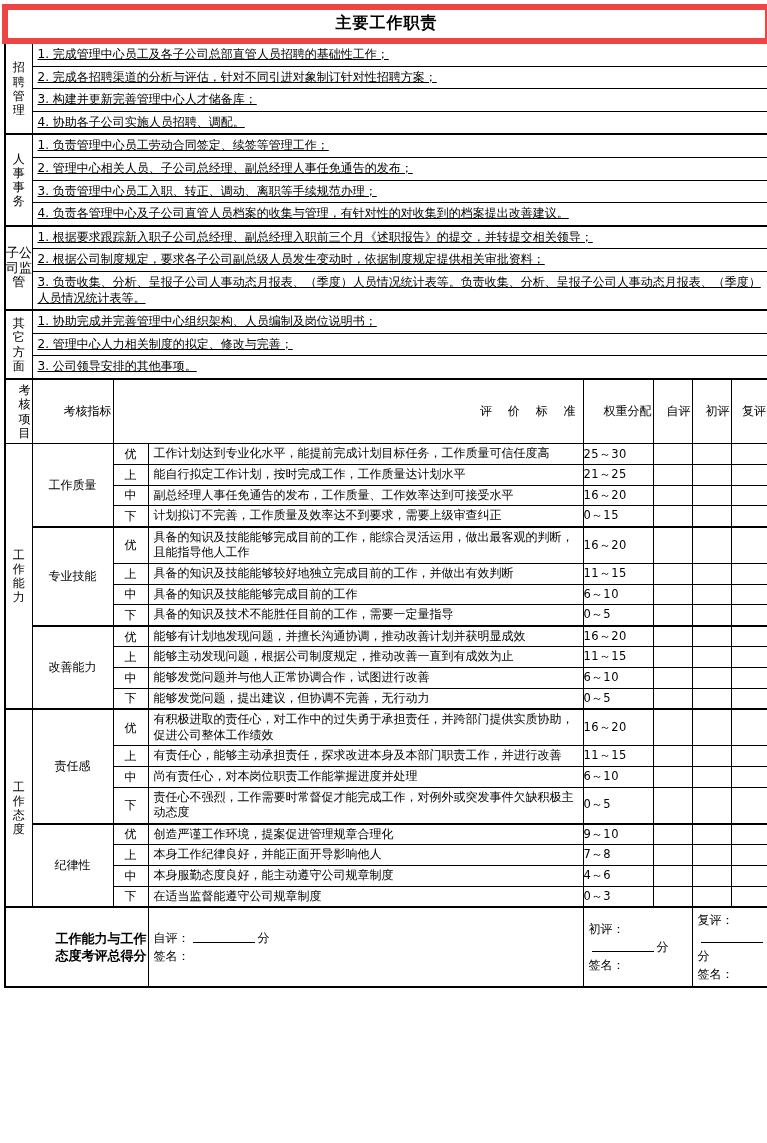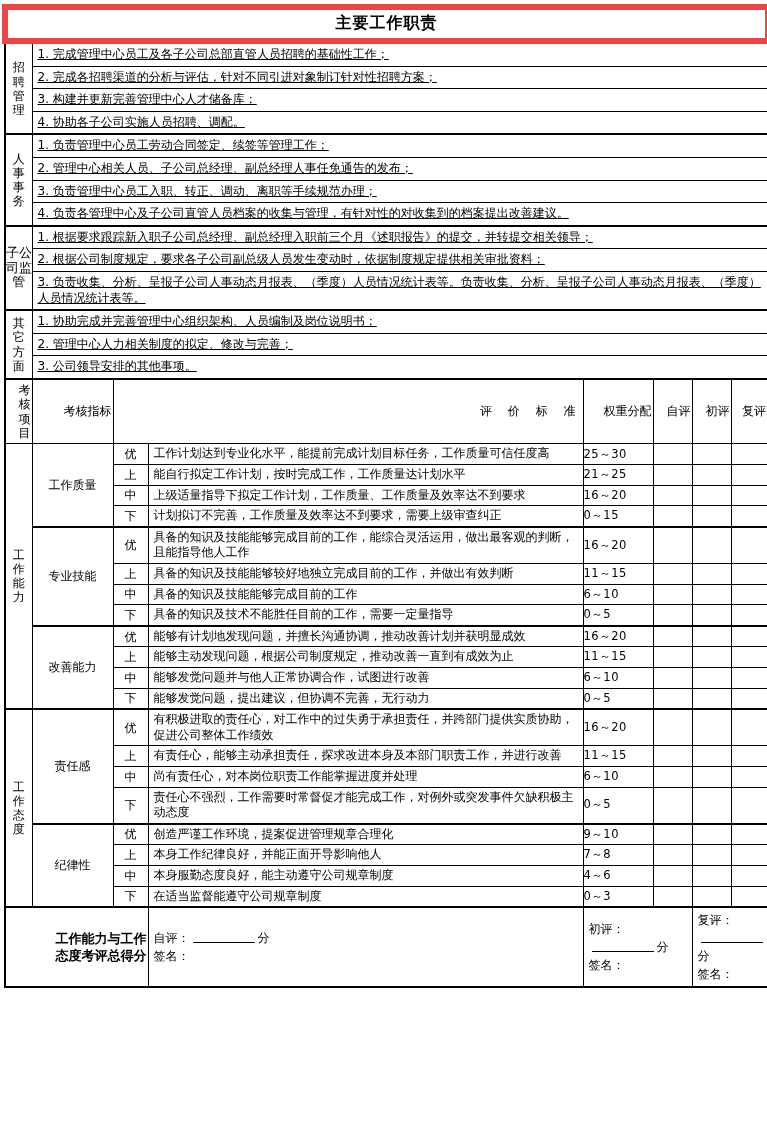--- a/index.html
+++ b/index.html
@@ -232,21 +232,21 @@
         <tr>
           <td class="grade">上</td>
           <td class="crit">能自行拟定工作计划，按时完成工作，工作质量达计划水平</td>
           <td class="weight">21～25</td>
           <td class="blank-score"></td>
           <td class="blank-score"></td>
           <td class="blank-score thick-r"></td>
         </tr>
         <tr>
           <td class="grade">中</td>
-          <td class="crit">上级适量指导下拟定工作计划，工作质量、工作质量及效率达不到要求</td>
+          <td class="crit">副总经理人事任免通告的发布，工作质量、工作效率达到可接受水平</td>
           <td class="weight">16～20</td>
           <td class="blank-score"></td>
           <td class="blank-score"></td>
           <td class="blank-score thick-r"></td>
         </tr>
         <tr>
           <td class="grade thick-b">下</td>
           <td class="crit thick-b">计划拟订不完善，工作质量及效率达不到要求，需要上级审查纠正</td>
           <td class="weight thick-b">0～15</td>
           <td class="blank-score thick-b"></td>

